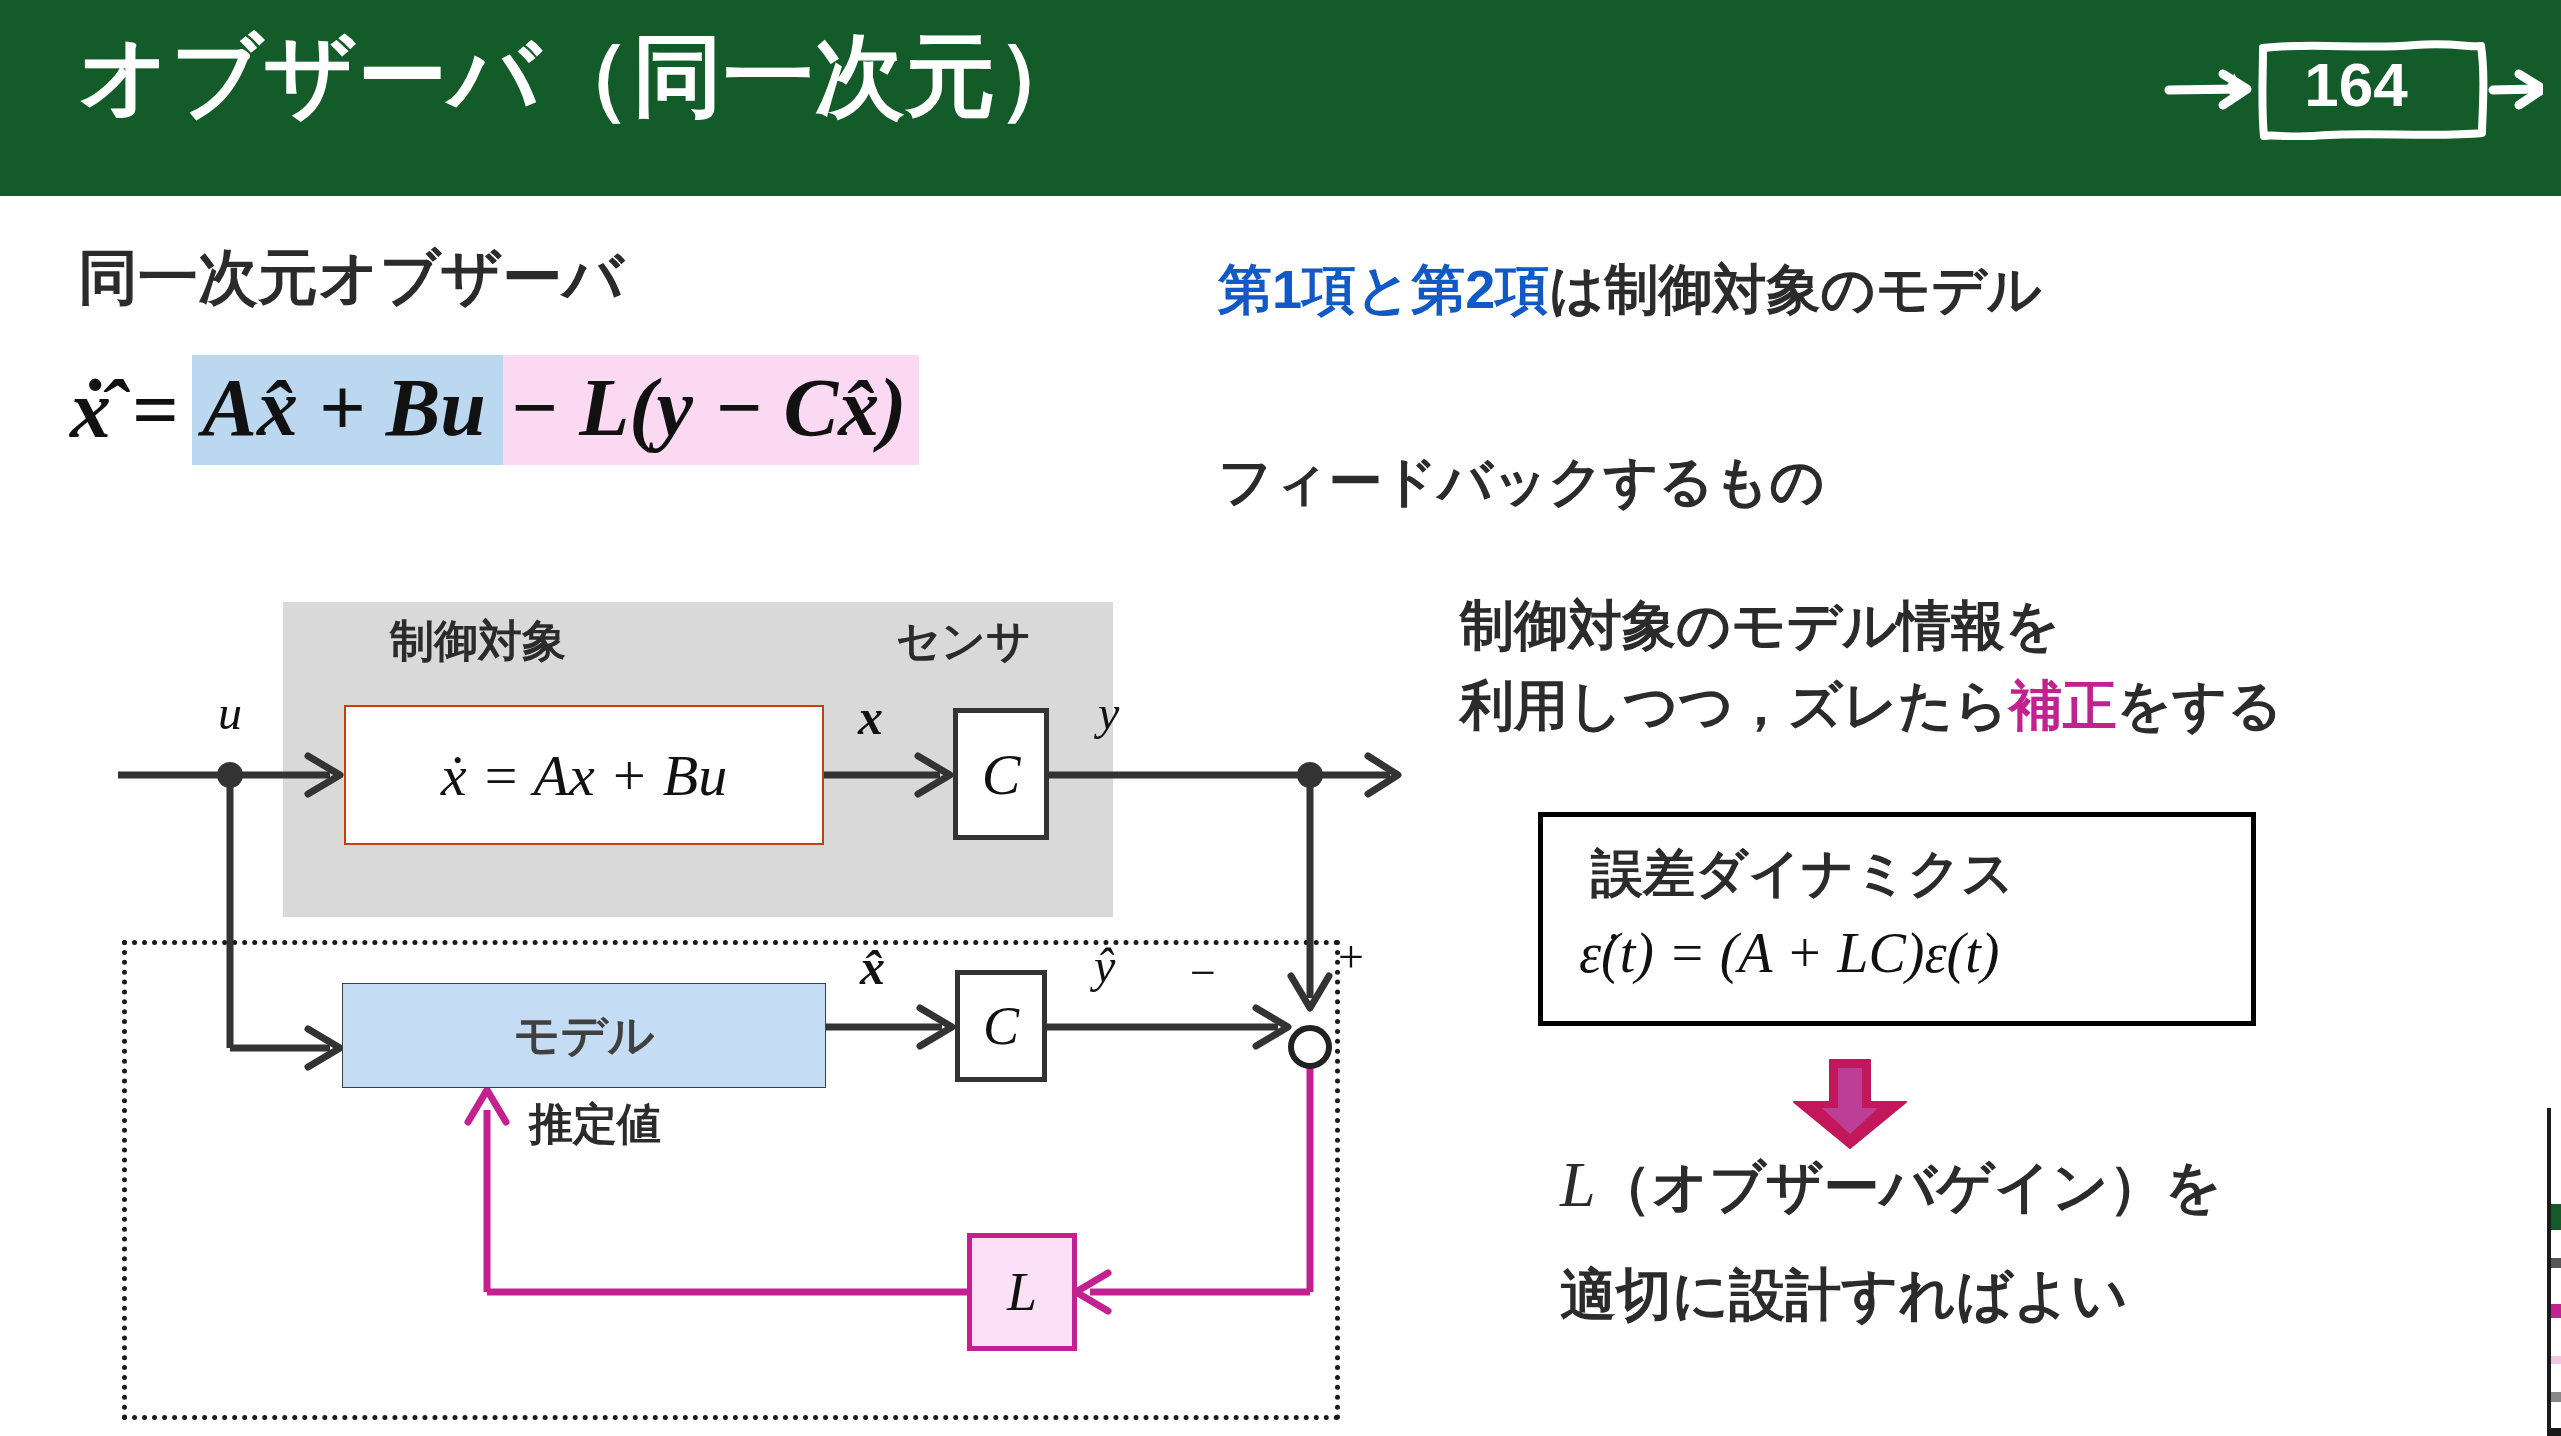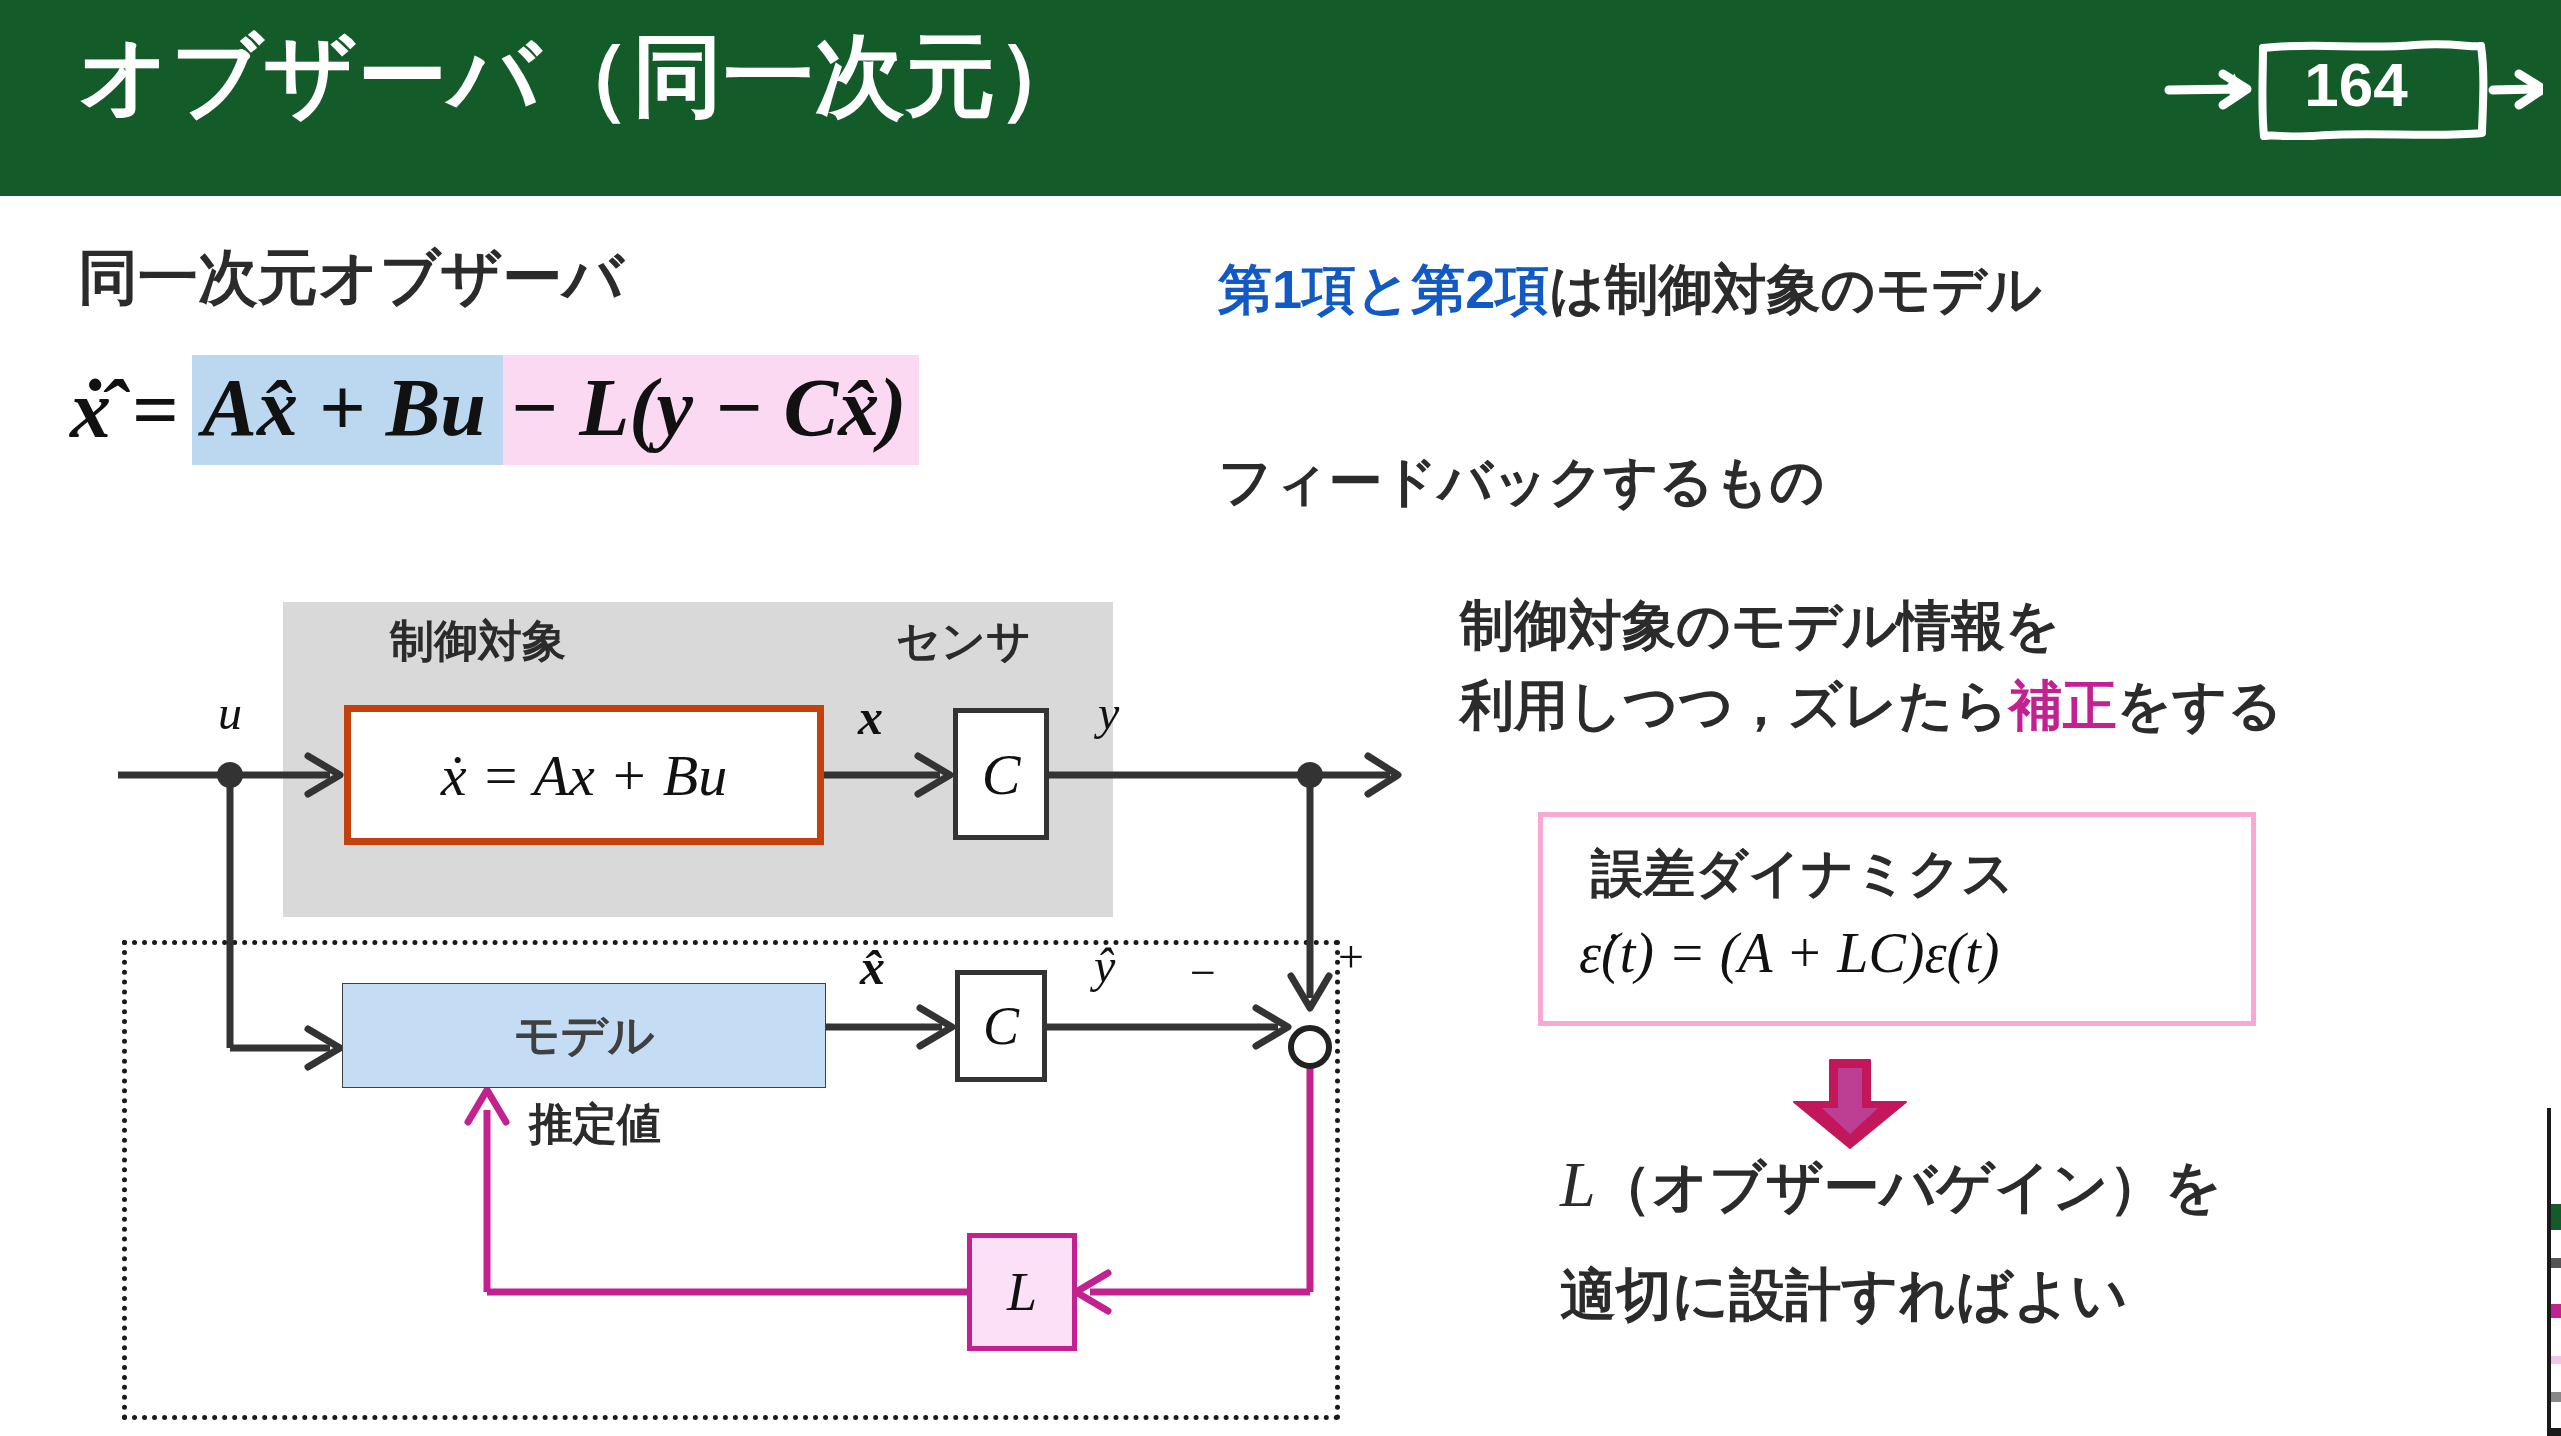--- a/index.html
+++ b/index.html
@@ -62,21 +62,21 @@
   .blue-tx { color:#1159c4; }
   .mag-tx  { color:#c2218f; }
 
   .rt-4 { left:1460px; top:588px; }
   .rt-5 { left:1460px; top:668px; }
 
   
   .err-box {
     position:absolute; left:1538px; top:812px;
     width:718px; height:214px;
-    border:5px solid #f9a8d4; background:#ffffff;
+    border:5px solid #000000; background:#ffffff;
     box-sizing:border-box;
   }
   .err-title {
     position:absolute; left:48px; top:22px;
     font-size:52px; font-weight:bold; color:#2b2b2b; white-space:nowrap;
   }
   .err-eq {
     position:absolute; left:36px; top:104px;
     font-family:"Liberation Serif", serif;
     font-size:56px; font-style:italic; color:#111111; white-space:nowrap;
@@ -103,21 +103,21 @@
   .dg-text {
     position:absolute; font-size:44px; font-weight:bold; color:#2b2b2b;
     white-space:nowrap;
   }
   .dg-math {
     position:absolute; font-family:"Liberation Serif", serif;
     font-style:italic; color:#111111; white-space:nowrap;
   }
   .plant-box {
     position:absolute; left:344px; top:125px; width:480px; height:140px;
-    border:7px solid #c2410c; background:#ffffff; box-sizing:border-box;
+    border:2px solid #c2410c; background:#ffffff; box-sizing:border-box;
     display:flex; align-items:center; justify-content:center;
     font-family:"Liberation Serif", serif; font-style:italic;
     font-size:58px; color:#111111;
   }
   .sensor-box {
     position:absolute; left:953px; top:128px; width:96px; height:132px;
     border:5px solid #333333; background:#ffffff; box-sizing:border-box;
     display:flex; align-items:center; justify-content:center;
     font-family:"Liberation Serif", serif; font-style:italic;
     font-size:58px; color:#111111;

